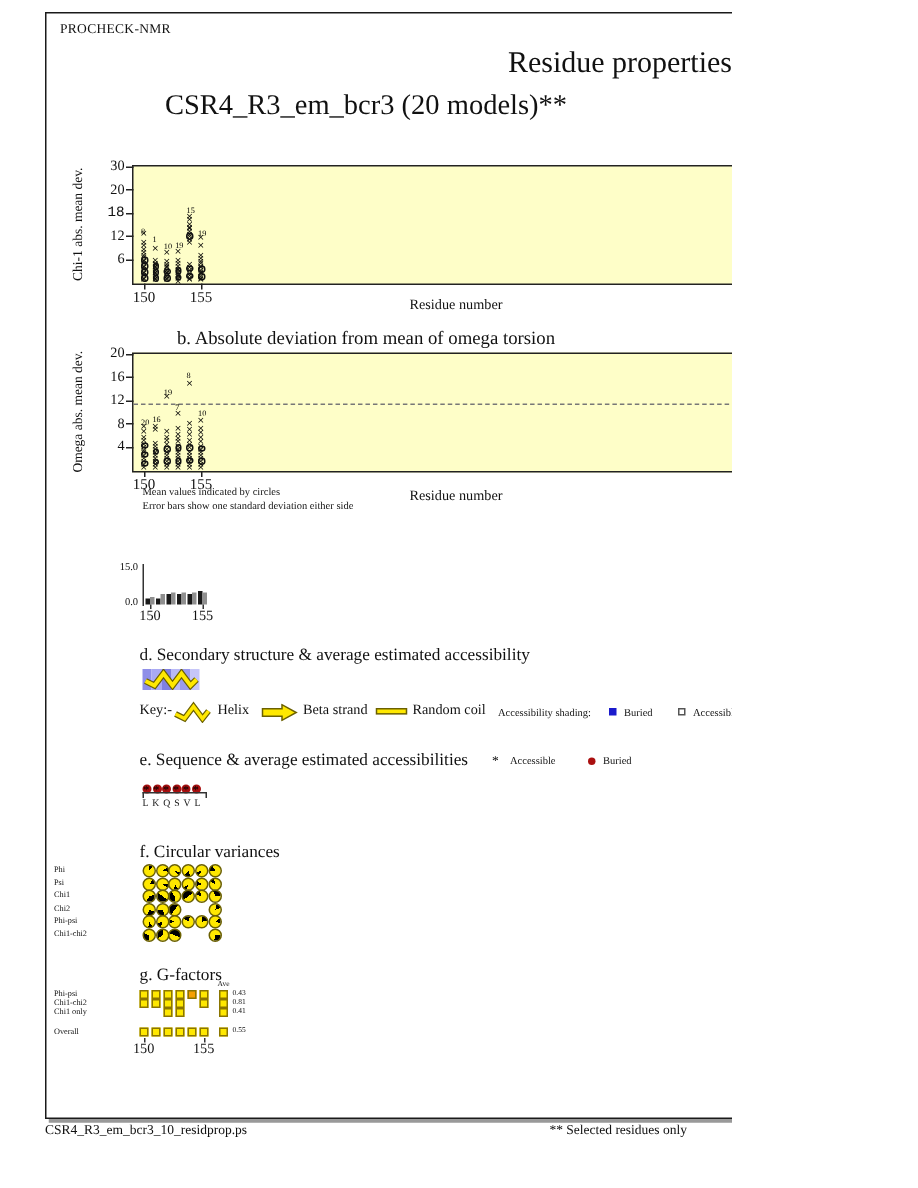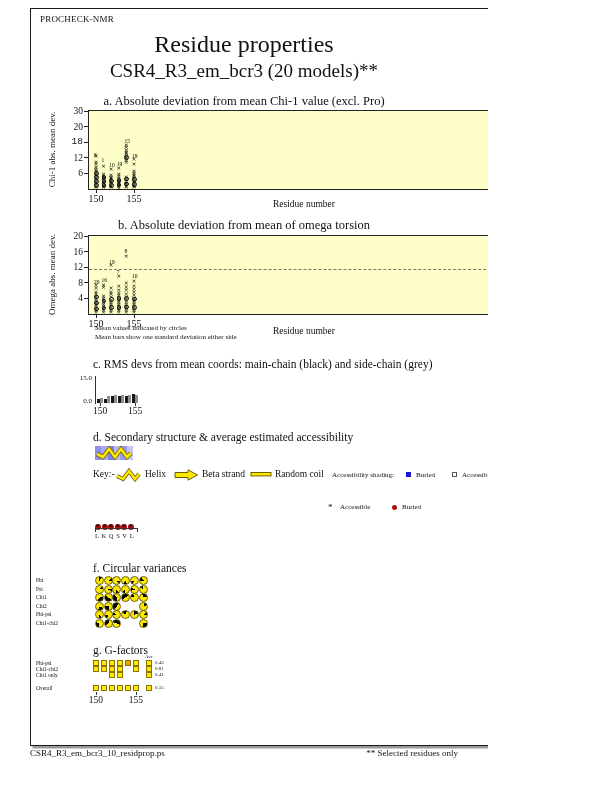--- a/index.html
+++ b/index.html
@@ -2,21 +2,21 @@
 <html><head>
 <meta charset="utf-8">
 <style>
   html,body{margin:0;padding:0;background:#fff;}
   .page{position:relative;width:488px;height:792px;background:#fff;overflow:hidden;
         font-family:"Liberation Serif", serif;color:#111;}
   .frame{position:absolute;left:30px;top:8px;width:549px;height:736px;
          border:1.5px solid #1a1a1a;box-shadow:2.5px 2.5px 0 #999;}
   .appname{position:absolute;left:40px;top:14px;font-size:9px;letter-spacing:.2px;}
   .pagenum{position:absolute;left:505px;top:23px;font-size:11px;}
-  .title{position:absolute;left:0;right:0;top:31px;text-align:center;font-size:24px;}
+  .title{position:absolute;left:0;right:0;top:31px;text-align:right;font-size:20px;}
   .subtitle{position:absolute;left:0;right:0;top:60px;text-align:center;font-size:19px;}
   .sectitle{position:absolute;left:0;right:0;text-align:center;font-size:12.5px;}
   .sectitle-left{position:absolute;font-size:11.5px;}
   .plot{position:absolute;left:88px;width:432px;height:78px;background:#FEFEC8;
         border:1px solid #222;}
   .ytick{position:absolute;left:-5px;width:5px;height:1px;background:#222;}
   .yticklabel{position:absolute;left:-27px;width:21px;text-align:right;font-size:9.5px;line-height:10px;}
   .xtick{position:absolute;top:78px;width:1px;height:4px;background:#222;}
   .xticklabel{position:absolute;top:82px;width:24px;text-align:center;font-size:10px;}
   .dashline{position:absolute;left:0;width:432px;height:0;border-top:1px dashed #777;}
@@ -56,21 +56,20 @@
 <body>
 
 <div class="page">
   <div class="frame"></div>
 
   <div class="appname">PROCHECK-NMR</div>
   <div class="pagenum">Page  3</div>
   <div class="title">Residue properties</div>
   <div class="subtitle">CSR4_R3_em_bcr3 (20 models)**</div>
 
-  <div class="sectitle" style="top:94px;">a. Absolute deviation from mean Chi-1 value (excl. Pro)</div>
   <div class="ylab" style="left:-3px;top:144px;">Chi-1 abs. mean dev.</div>
   <div class="plot" id="plot-a" style="top:110px;">
       <div class="ytick" style="top: 61.9px;"></div>
       <div class="yticklabel" style="top: 57.4px;">6</div>
       <div class="ytick" style="top: 46.3px;"></div>
       <div class="yticklabel" style="top: 41.8px;">12</div>
       <div class="ytick" style="top: 30.7px;"></div>
       <div class="yticklabel" style="top: 26.2px; font-family: Liberation Mono, monospace;">18</div>
       <div class="ytick" style="top: 15.1px;"></div>
       <div class="yticklabel" style="top: 10.6px;">20</div>
@@ -297,24 +296,23 @@
       <span class="xmark" style="left: 42.4px; top: 50.23px;">×</span>
       <span class="xmark" style="left: 42.4px; top: 46.72px;">×</span>
       <span class="xmark" style="left: 42.4px; top: 42.43px;">×</span>
       <span class="omark" style="left: 43px; top: 68.98px;"></span>
       <span class="omark" style="left: 43px; top: 60.79px;"></span>
       <span class="modlabel" style="left: 43px; top: 37.17px;">10</span>
     </div>
   <div class="xlab" style="left:204px;top:326px;">Residue number</div>
   <div class="note" style="left:95px;top:324px;">
     <div>Mean values indicated by circles</div>
-    <div>Mean bars show one standard deviation either side</div>
+    <div>Error bars show one standard deviation either side</div>
   </div>
 
-  <div class="sectitle-left" style="left:93px;top:358px;">c. RMS devs from mean coords: main-chain (black) and side-chain (grey)</div>
   <div class="note" style="left:70px;top:374px;width:22px;text-align:right;">15.0</div>
   <div class="note" style="left:70px;top:397px;width:22px;text-align:right;">0.0</div>
   <div class="barwrap" id="plot-c">
     <div class="baraxis"></div>
   <div class="bar" style="left: 2px; height: 3.66667px; background: rgb(26, 26, 26);"></div>
       <div class="bar" style="left: 5px; height: 5.13333px; background: rgb(143, 143, 143);"></div>
       <div class="bar" style="left: 9px; height: 4.4px; background: rgb(26, 26, 26);"></div>
       <div class="bar" style="left: 12px; height: 6.6px; background: rgb(143, 143, 143);"></div>
       <div class="bar" style="left: 16px; height: 6.6px; background: rgb(26, 26, 26);"></div>
       <div class="bar" style="left: 19px; height: 8.06667px; background: rgb(143, 143, 143);"></div>
@@ -356,20 +354,21 @@
   <svg style="position:absolute;left:250px;top:470px;" width="22" height="9" viewBox="0 0 22 9">
     <rect x="1" y="2.5" width="20" height="3.4" fill="#FFE800" stroke="#6b6000" stroke-width="1"></rect>
   </svg>
   <div class="keytext" style="left:275px;top:468px;">Random coil</div>
   <div class="keysmall" style="left:332px;top:471px;">Accessibility shading:</div>
   <div class="sq" style="left:406px;top:472px;background:#1a1acc;"></div>
   <div class="keysmall" style="left:416px;top:471px;">Buried</div>
   <div class="sq" style="left:452px;top:472px;background:#fff;border:0.8px solid #555;box-sizing:border-box;"></div>
   <div class="keysmall" style="left:462px;top:471px;">Accessible</div>
 
+  <div class="sectitle-left" style="left:93px;top:501px;">e. Sequence &amp; average estimated accessibilities</div>
   <div class="keysmall" style="left:328px;top:503px;font-size:9px;">*</div>
   <div class="keysmall" style="left:340px;top:503px;">Accessible</div>
   <div class="sq" style="left:392px;top:505px;width:5px;height:5px;background:#aa0f0f;border-radius:50%;"></div>
   <div class="keysmall" style="left:402px;top:503px;">Buried</div>
   <div style="position:absolute;left:95px;top:516px;" id="seq-marks"><span class="seqmark"><span>*</span></span><span class="seqmark"><span>*</span></span><span class="seqmark"><span>*</span></span><span class="seqmark"><span>*</span></span><span class="seqmark"><span>*</span></span><span class="seqmark"><span>*</span></span></div>
   <div class="seqaxis"></div>
   <div class="seqrow" id="seq-row">LKQSVL</div>
 
   <div class="sectitle-left" style="left:93px;top:562px;">f. Circular variances</div>
   <div id="cv-block">

